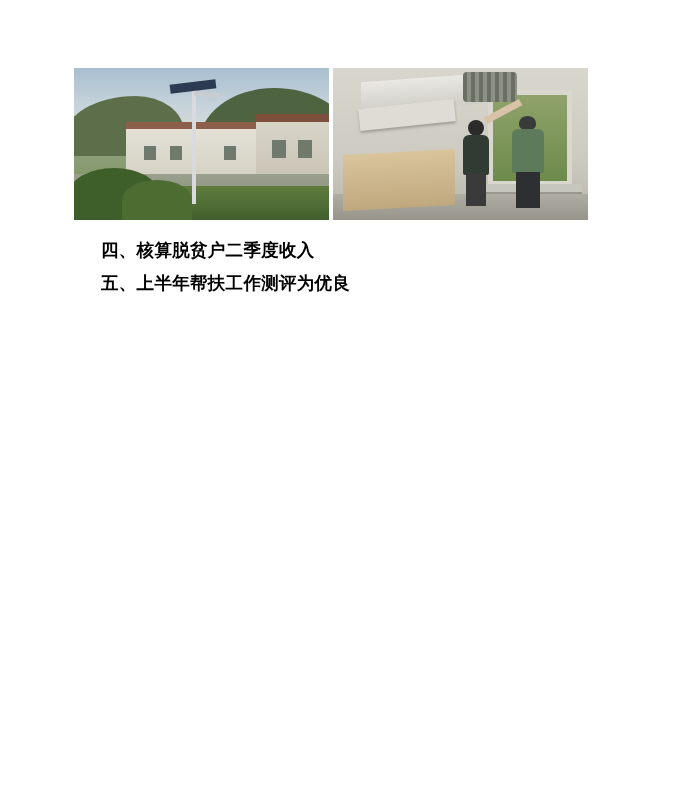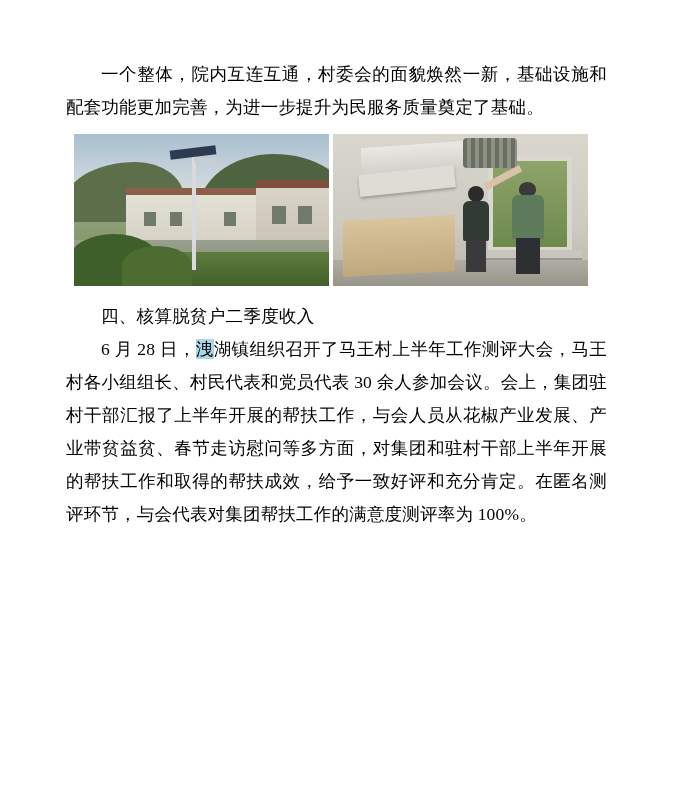--- a/index.html
+++ b/index.html
@@ -29,21 +29,21 @@
     text-justify: inter-ideograph;
     margin: 0;
     letter-spacing: 0.2px;
   }
   .indent {
     text-indent: 2em;
   }
   .heading {
     font-size: 17.5px;
     line-height: 33px;
-    font-weight: normal;
+    font-weight: bold;
     margin: 0;
     text-indent: 2em;
     letter-spacing: 0.3px;
   }
   .figure-row {
     display: flex;
     gap: 4px;
     margin: 10px 0 14px 8px;
     width: 514px;
   }
@@ -176,21 +176,20 @@
 
   .highlight {
     background: #a8d8e8;
   }
 </style>
 </head>
 <body>
 
 <div class="page">
 
-  <p class="para indent">一个整体，院内互连互通，村委会的面貌焕然一新，基础设施和配套功能更加完善，为进一步提升为民服务质量奠定了基础。</p>
 
   <div class="figure-row">
 
     <div class="photo photo-village">
       <div class="pv-sky"></div>
       <div class="pv-hill-left"></div>
       <div class="pv-hill-right"></div>
       <div class="pv-building"></div>
       <div class="pv-building2"></div>
       <div class="pv-win" style="left:70px; top:78px; width:12px; height:14px;"></div>
@@ -228,16 +227,16 @@
         <div class="body"></div>
         <div class="legs"></div>
       </div>
     </div>
 
   </div>
 
   <h2 class="heading">四、核算脱贫户二季度收入</h2>
 
 
-
-  <p class="para indent"><span>6 月 28 日，</span><span class="highlight">洩</span><span>湖镇组织召开了马王村上半年工作测评大会，马王村各小组组长、村民代表和党员代表 30 余人参加会议。会上，集团驻村干部汇报了上半年开展的帮扶工作，与会人员从花椒产业发展、产业带贫益贫、春节走访慰问等多方面，对集团和驻村干部上半年开展的帮扶工作和取得的帮扶成效，给予一致好评和充分肯定。在匿名测评环节，与会代表对集团帮扶工作的满意度测评率为 100%。</span></p>
+  <h2 class="heading">五、上半年帮扶工作测评为优良</h2>
+
 
 </div>
 
 </body></html>

